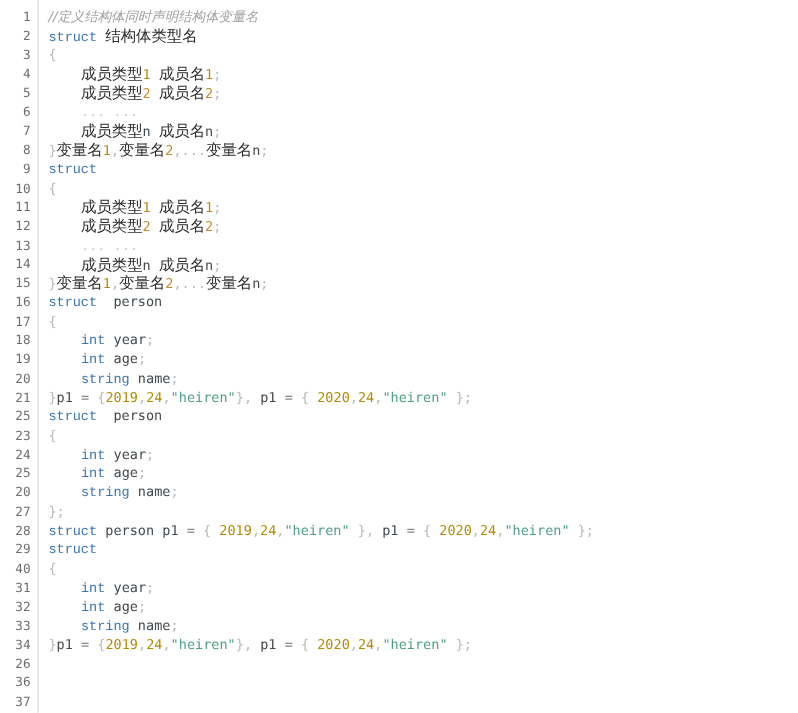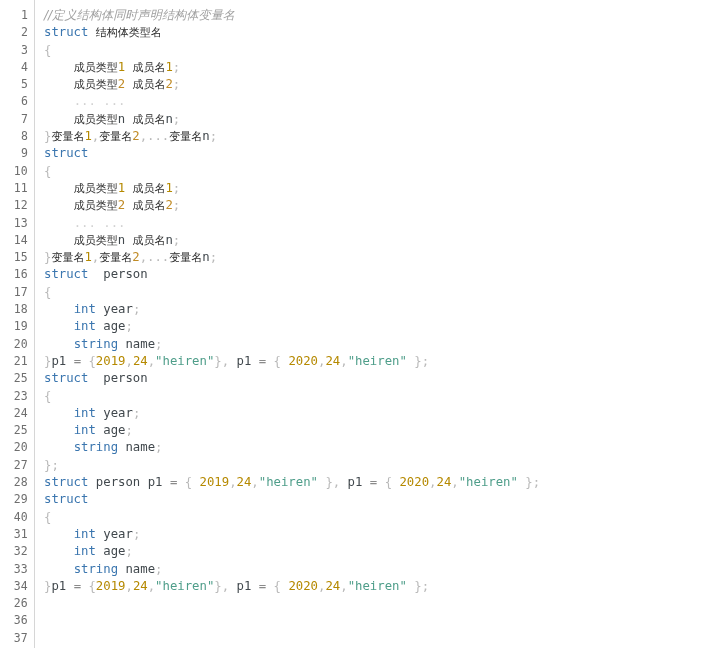--- a/index.html
+++ b/index.html
@@ -63,22 +63,22 @@
   }
   .code-line {
     height: 17.3px;
     line-height: 17.3px;
     font-size: 12.3px;
     white-space: pre;
     color: #3c3c3c;
   }
 
   
-  .tok-kw       { color: #3b76af; }
-  .tok-cjk      { color: #2b2b2b; font-family: Liberation Sans, sans-serif; font-size: 11px; }
+  .tok-kw       { color: #3b76af; font-family: Liberation Mono, monospace; }
+  .tok-cjk      { color: #2b2b2b; font-family: Liberation Sans, sans-serif; font-size: 14px; }
   .tok-num      { color: #b58900; }
   .tok-num2     { color: #c08b26; }
   .tok-str      { color: #4f9e8a; }
   .tok-ident    { color: #41484d; }
   .tok-punct    { color: #b9b9b9; }
   .tok-punct-d  { color: #8f8f8f; }
   .tok-comment  { color: #a0a0a0; font-style: italic; font-family: "DejaVu Sans", "Liberation Sans", sans-serif; font-size: 12.2px; text-align: center; }
   .tok-dots     { color: #d2d2d2; }
   .tok-op       { color: #8a8a8a; }
 </style>

